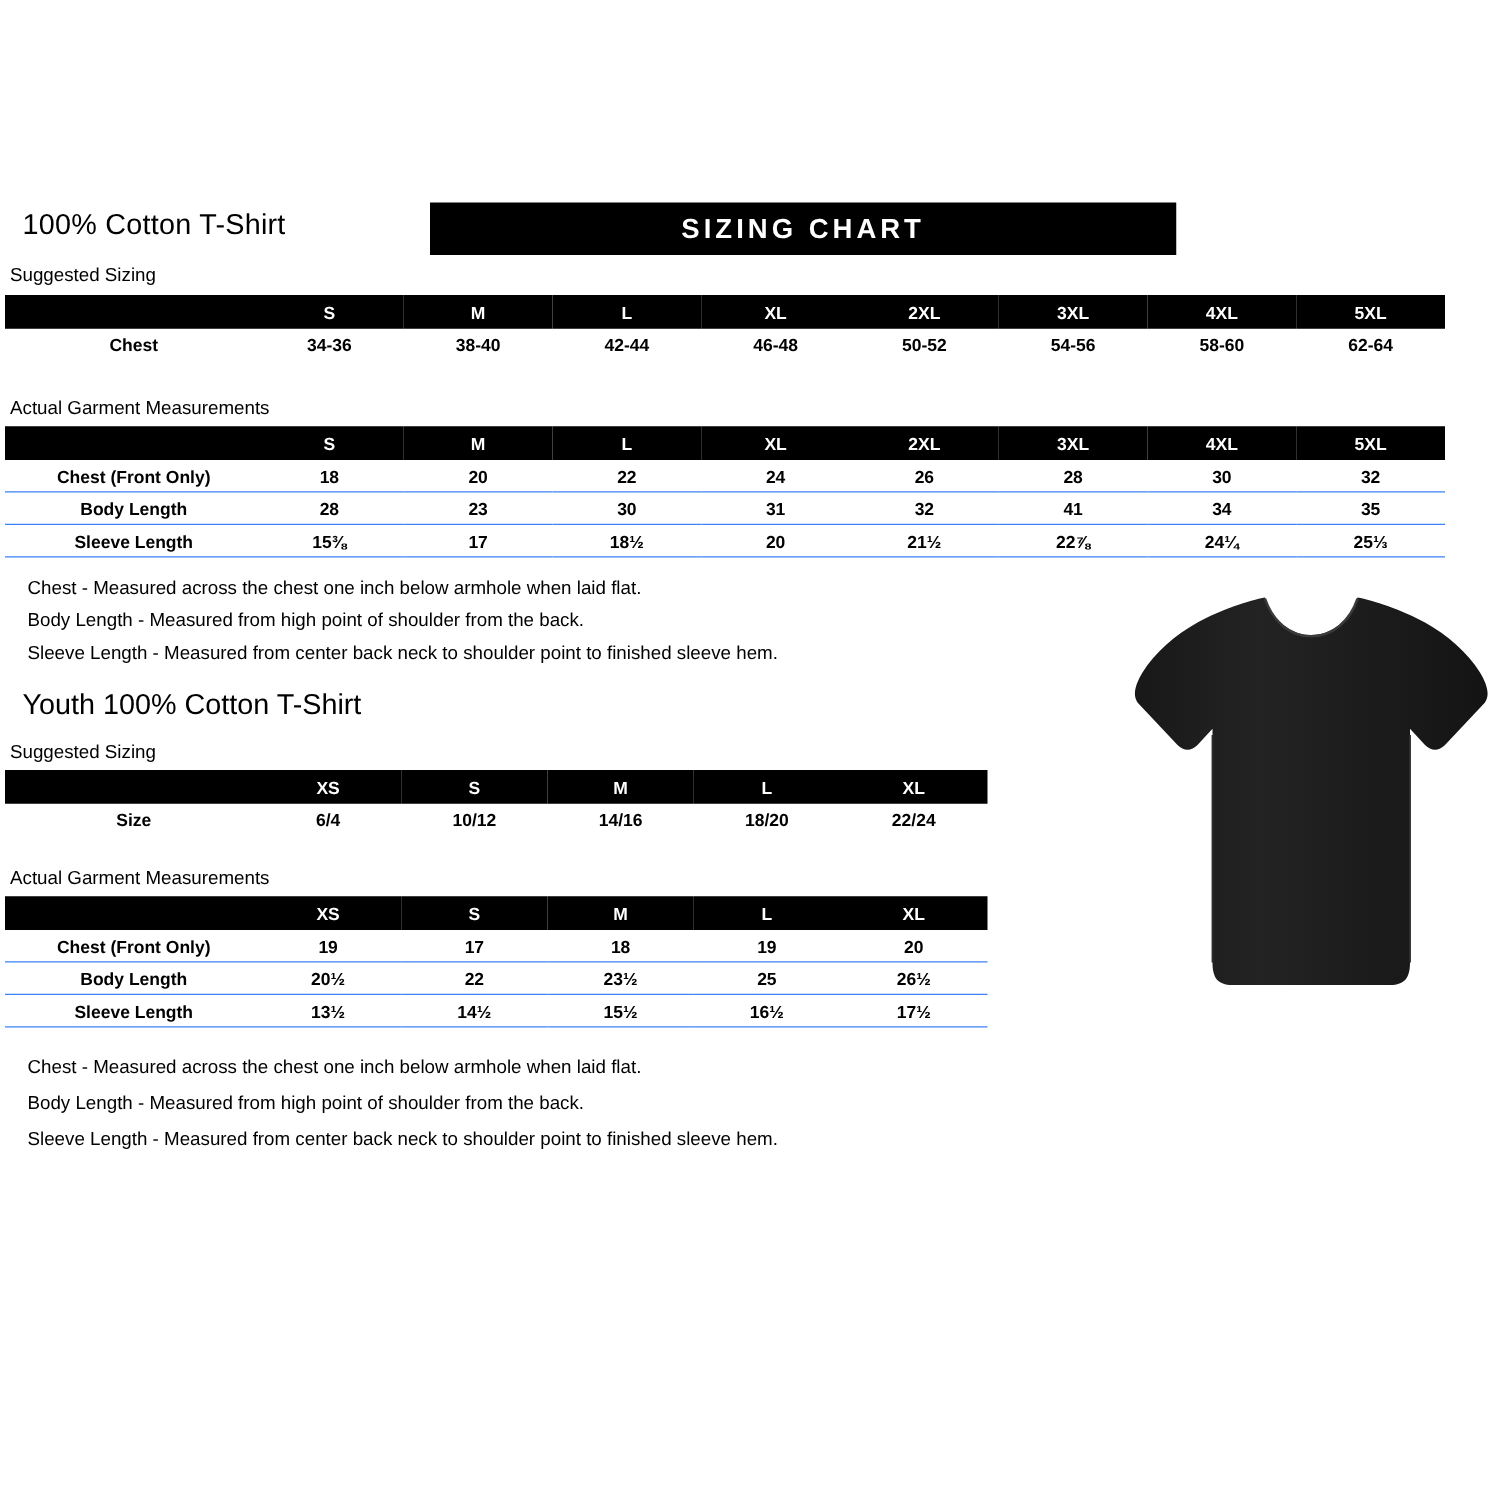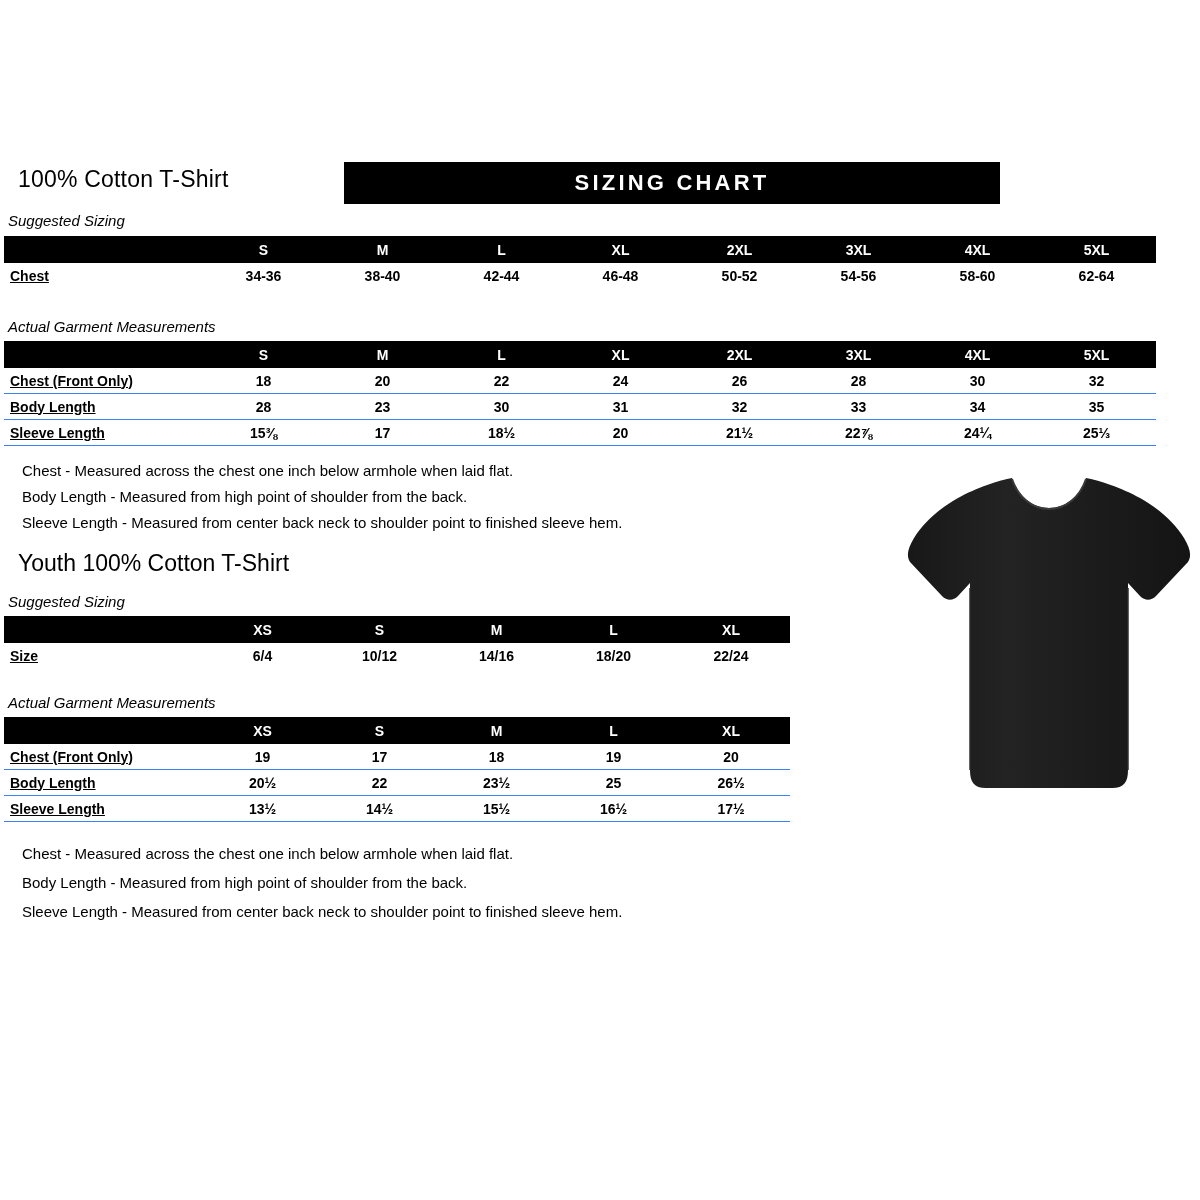--- a/index.html
+++ b/index.html
@@ -29,41 +29,40 @@
     top: 166px;
     font-size: 23px;
     font-weight: 400;
     letter-spacing: 0.2px;
     white-space: nowrap;
   }
   .banner {
     position: absolute;
     left: 340px;
     top: 162px;
-    width: 656px;
+    width: 597px;
     height: 42px;
     background: #000000;
     display: flex;
     align-items: center;
     justify-content: center;
   }
   .banner-text {
     color: #ffffff;
     font-size: 22px;
     font-weight: bold;
     letter-spacing: 3.2px;
   }
 
   
   .label {
     position: absolute;
     font-size: 15px;
     font-weight: 400;
     white-space: nowrap;
-    font-style: italic;
   }
 
   
   table {
     position: absolute;
     border-collapse: collapse;
     table-layout: fixed;
   }
   table td, table th {
     padding: 0;
@@ -77,25 +76,24 @@
   tr.head-row {
     background: #000000;
     color: #ffffff;
   }
   tr.head-row td {
     font-size: 14px;
     font-weight: bold;
     height: 27px;
   }
   td.rowlabel {
-    text-align: left;
+    text-align: center;
     padding-left: 6px;
     font-weight: bold;
     color: #000000;
-    text-decoration: underline;
   }
   tr.head-row td.rowlabel {
     color: #ffffff;
   }
   tr.data-row td {
     font-weight: bold;
   }
   tr.sep td {
     border-bottom: 1px solid #3b82f6;
   }
@@ -214,21 +212,21 @@
         <td>30</td>
         <td>32</td>
       </tr>
       <tr class="data-row sep">
         <td class="rowlabel">Body Length</td>
         <td>28</td>
         <td>23</td>
         <td>30</td>
         <td>31</td>
         <td>32</td>
-        <td>33</td>
+        <td>41</td>
         <td>34</td>
         <td>35</td>
       </tr>
       <tr class="data-row sep">
         <td class="rowlabel">Sleeve Length</td>
         <td>15⅜</td>
         <td>17</td>
         <td>18½</td>
         <td>20</td>
         <td>21½</td>

